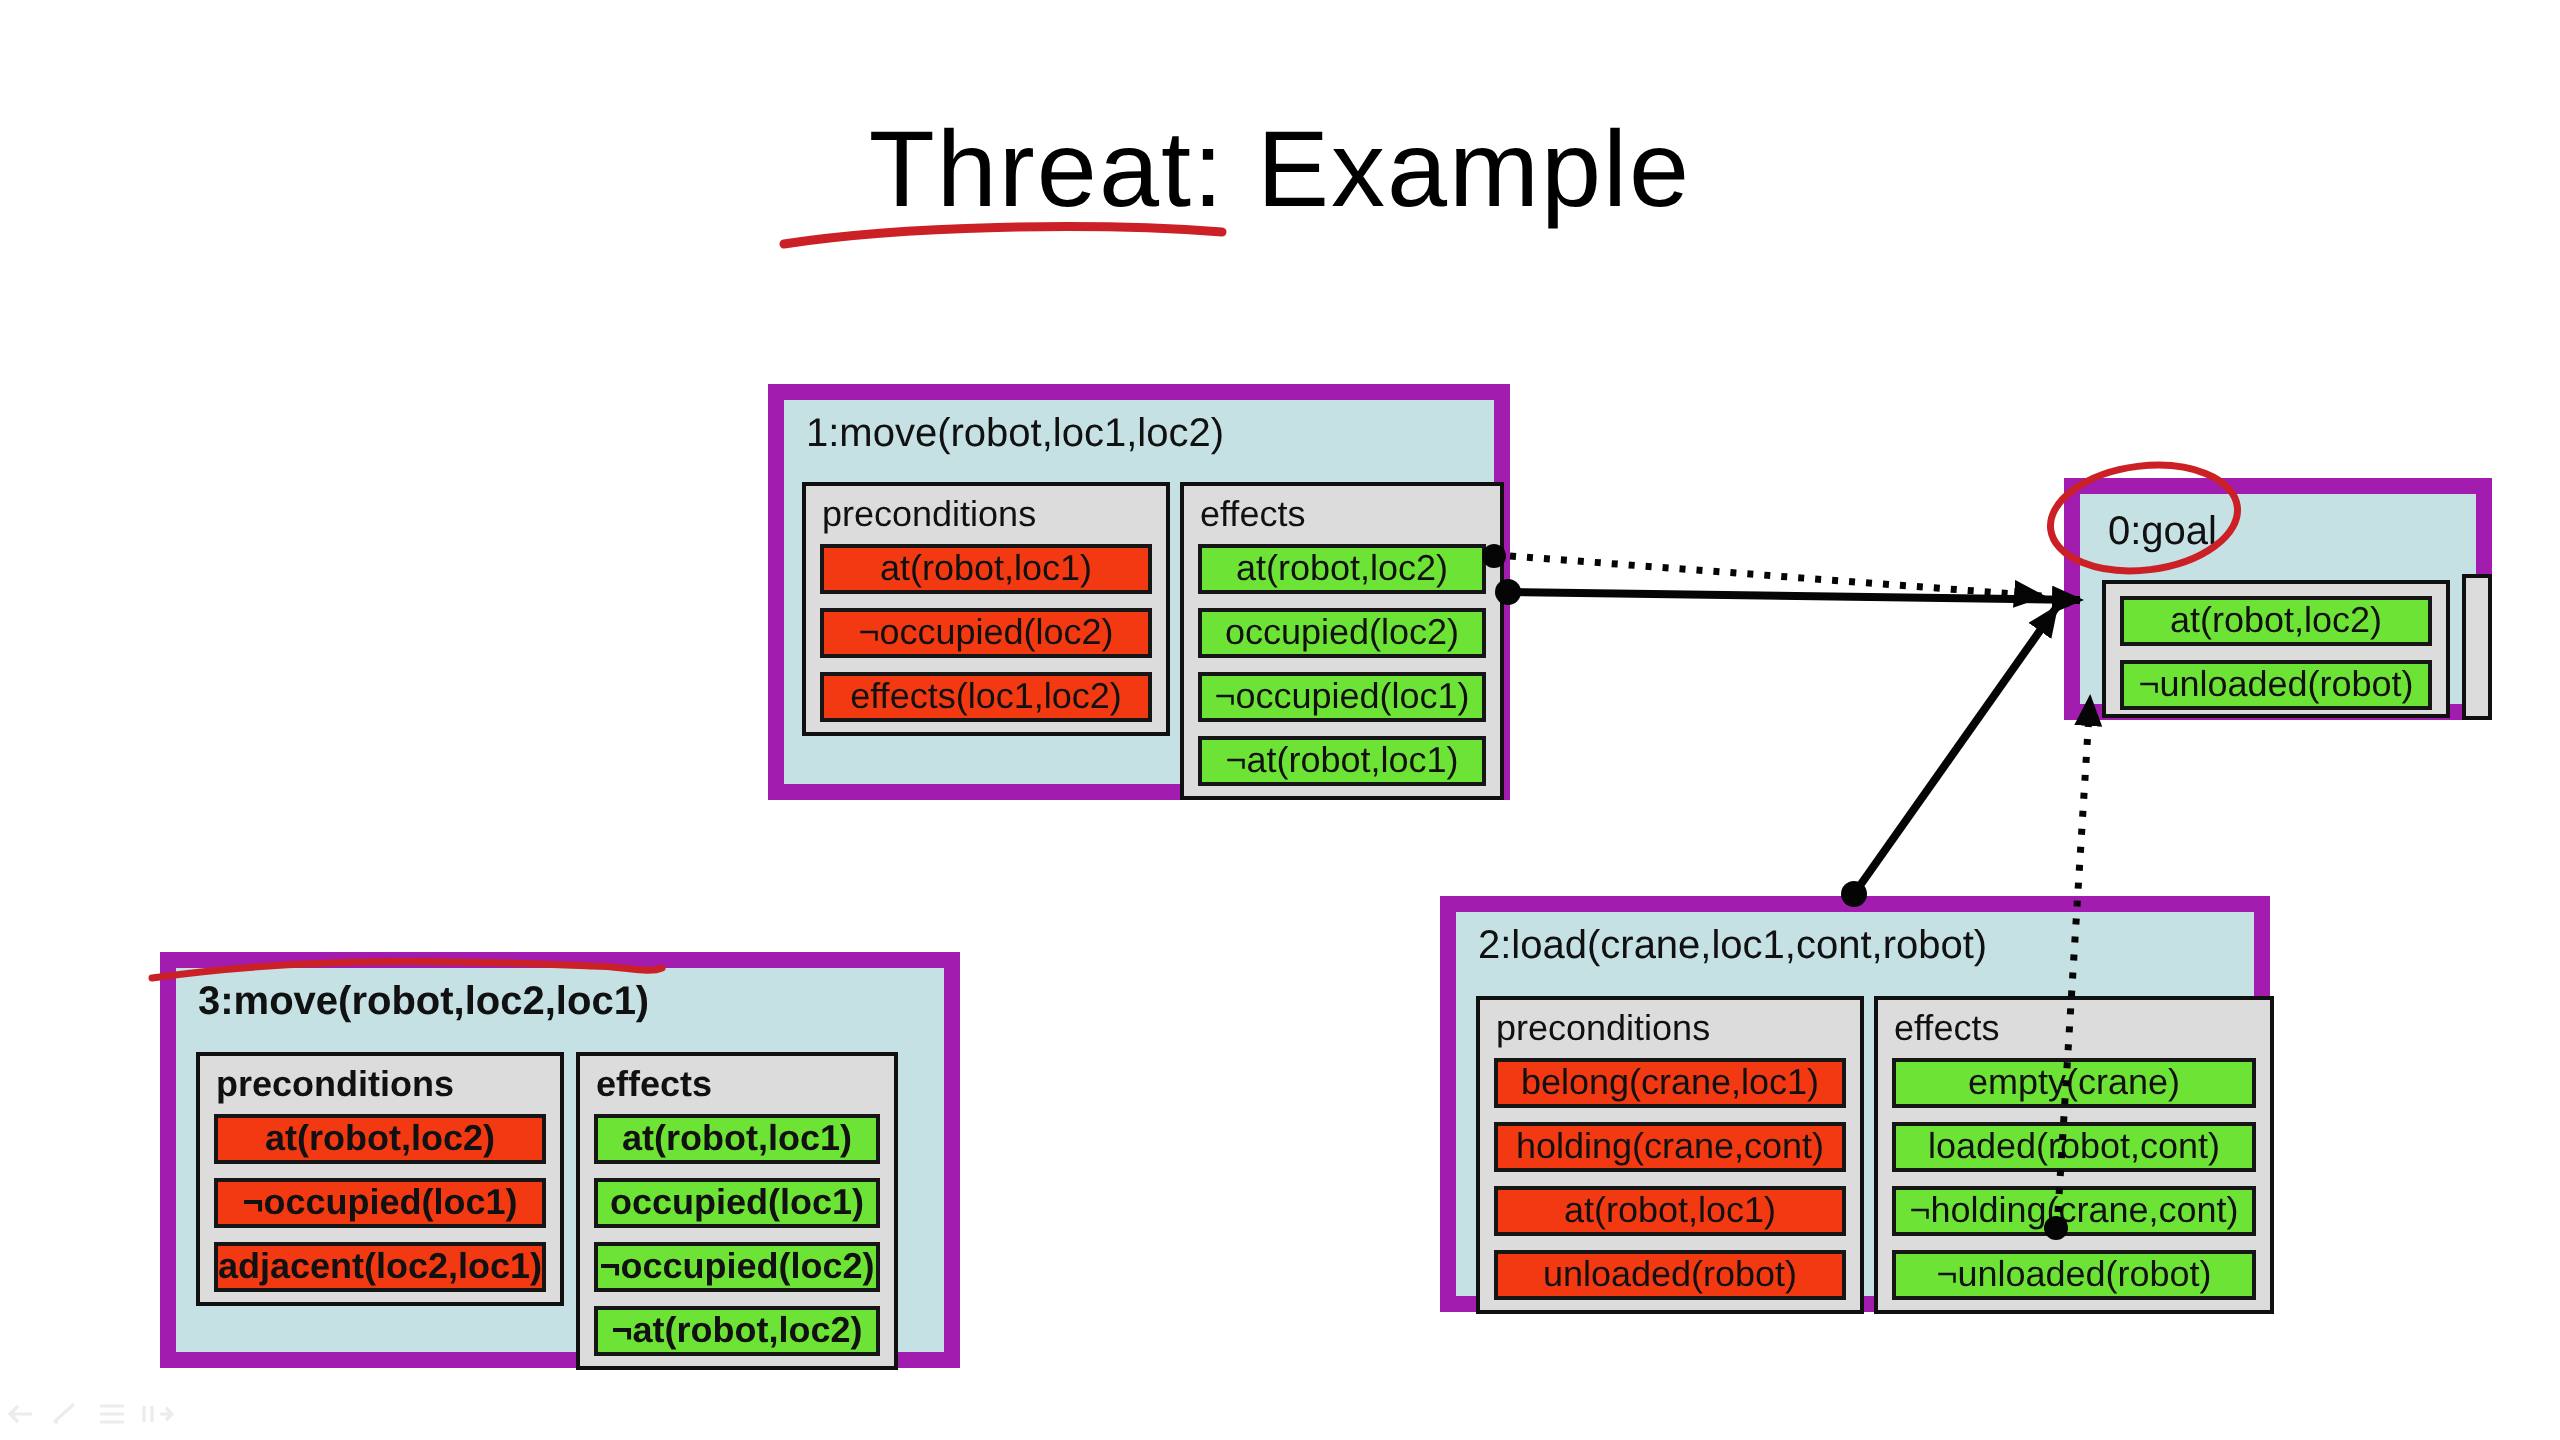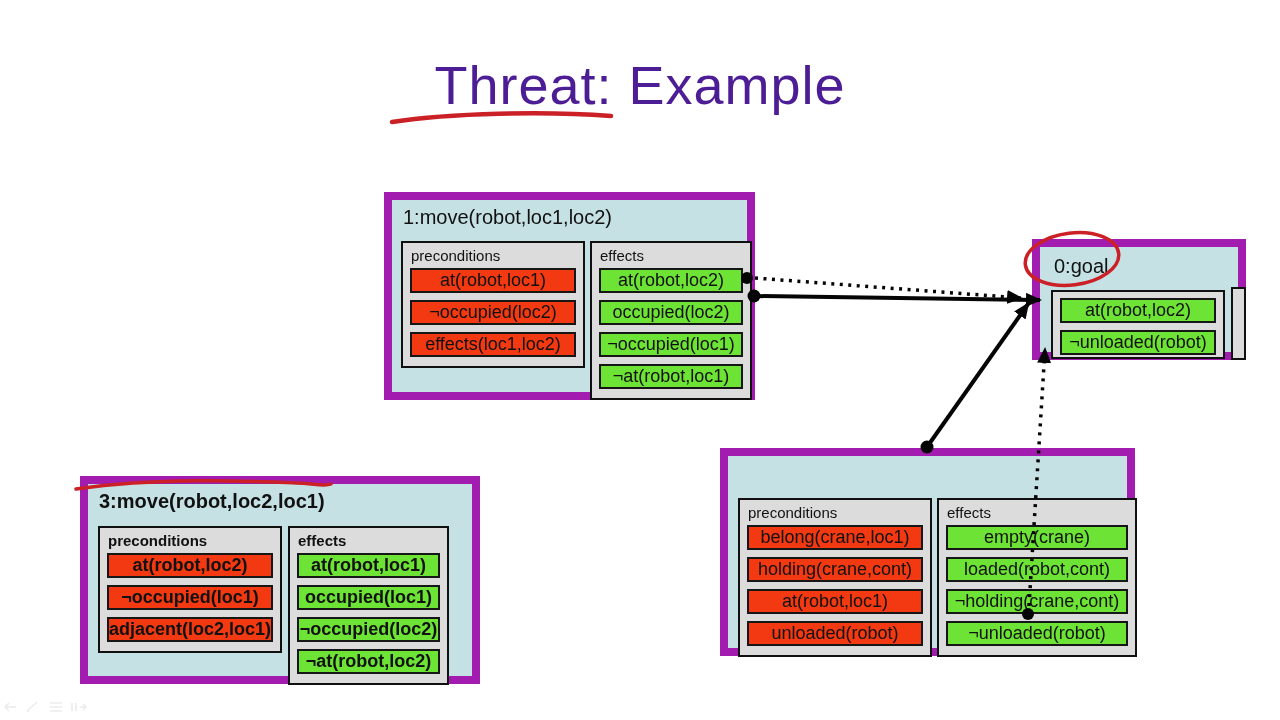--- a/index.html
+++ b/index.html
@@ -12,21 +12,21 @@
     font-family: "Liberation Sans", sans-serif;
     color: #111;
   }
   .slide-title {
     position: absolute;
     left: 0; top: 54px;
     width: 1280px;
     text-align: center;
     font-size: 54px;
     letter-spacing: 1px;
-    color: #4c1d95;
+    color: #000000;
   }
   .action-box {
     position: absolute;
     background: var(--box-bg, #c5e1e4);
     border: 8px solid #a21caf;
     box-sizing: border-box;
   }
   .action-title {
     position: absolute;
     left: 11px; top: 6px;
@@ -34,21 +34,21 @@
     white-space: nowrap;
   }
   .panel {
     position: absolute;
     background: var(--panel-bg, #dcdcdc);
     border: 2px solid #101010;
     box-sizing: border-box;
     padding-top: 3px;
   }
   .panel-label {
-    font-size: 15px;
+    font-size: 18px;
     padding: 1px 0 4px 8px;
   }
   .item {
     height: 25px;
     margin: 0 7px 7px 7px;
     border: 2px solid #161616;
     box-sizing: border-box;
     display: flex;
     align-items: center;
     justify-content: center;
@@ -120,20 +120,21 @@
     <div class="panel" style="left:200px; top:42px; width:161px; height:159px;">
       <div class="panel-label">effects</div>
       <div class="item eff">at(robot,loc1)</div>
       <div class="item eff">occupied(loc1)</div>
       <div class="item eff">¬occupied(loc2)</div>
       <div class="item eff">¬at(robot,loc2)</div>
     </div>
   </div>
 
   <div class="action-box" style="left:720px; top:448px; width:415px; height:208px;">
+    <div class="action-title">2:load(crane,loc1,cont,robot)</div>
     <div class="panel" style="left:10px; top:42px; width:194px; height:159px;">
       <div class="panel-label">preconditions</div>
       <div class="item pre">belong(crane,loc1)</div>
       <div class="item pre">holding(crane,cont)</div>
       <div class="item pre">at(robot,loc1)</div>
       <div class="item pre">unloaded(robot)</div>
     </div>
     <div class="panel" style="left:209px; top:42px; width:200px; height:159px;">
       <div class="panel-label">effects</div>
       <div class="item eff">empty(crane)</div>

